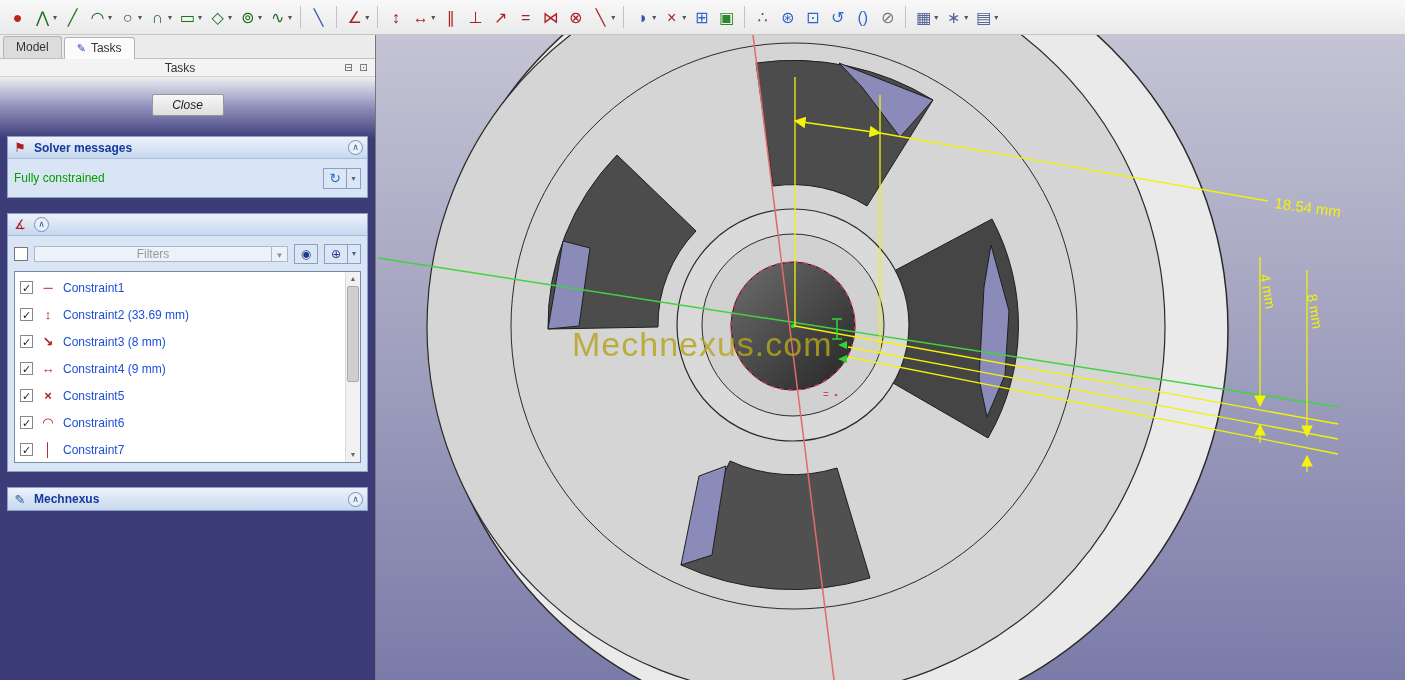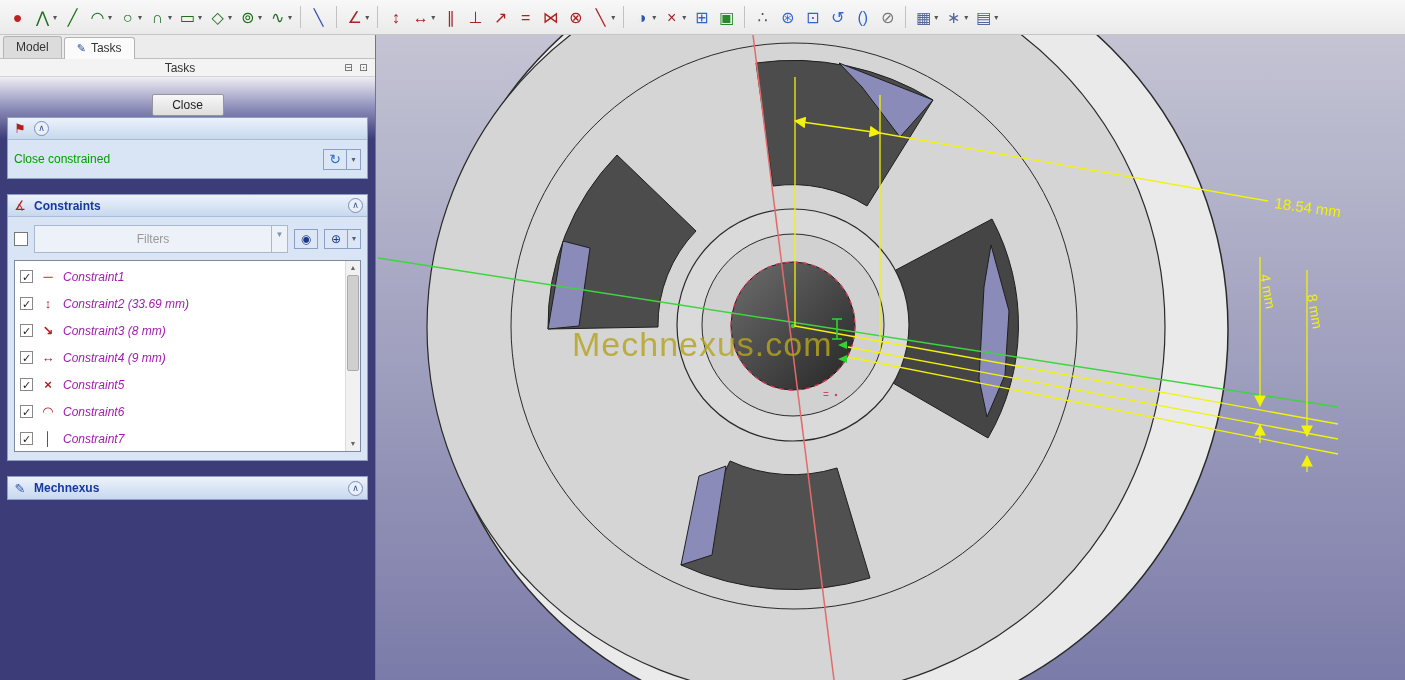--- a/index.html
+++ b/index.html
@@ -22,50 +22,50 @@
   .tab { padding:3px 12px 4px; border:1px solid #b3b3b3; border-bottom:none; border-radius:3px 3px 0 0; background:#dcdcdc; color:#333; display:flex; align-items:center; gap:5px; }
   .tab.active { background:#fbfbfb; position:relative; top:1px; }
   .tabicon { color:#2a4fb0; font-size:11px; }
 
   .paneltitle { height:18px; background:#f3f3f3; border-bottom:1px solid #d5d5d5; display:flex; align-items:center; padding:0 4px; }
   .paneltitle .ptext { flex:1; text-align:center; color:#333; }
   .winbtn { width:15px; text-align:center; color:#555; font-size:10px; }
 
   .panelbody { flex:1; background:linear-gradient(180deg,#eeeef3 0px,#9090bc 30px,#3c3c79 62px,#3c3c79 100%); padding-top:17px; display:flex; flex-direction:column; overflow:hidden; }
 
-  .closerow { display:flex; justify-content:center; margin-bottom:1px; }
+  .closerow { display:flex; justify-content:center; margin-bottom:20px;font-style:italic; }
   .btn-close { width:72px; height:22px; background:linear-gradient(#f7f7f7,#dedede); border:1px solid #969696; border-radius:2px; font-size:12px; text-align:center; line-height:20px; color:#222; }
 
   .section { margin:0 7px 15px; border:1px solid #8aa0c6; background:#d9e4f4; }
   .sec-head { height:22px; background:linear-gradient(#ecf2fb,#c7d8ee); border-bottom:1px solid #a9bdd9; display:flex; align-items:center; gap:6px; padding:0 4px; }
   .sec-icon { font-size:13px; width:16px; text-align:center; }
   .sec-title { flex:1; color:#16399e; font-weight:bold; }
   .collapse { width:15px; height:15px; border-radius:50%; border:1px solid #7b8eb2; background:#eaf0f9; color:#33508a; font-size:9px; line-height:13px; text-align:center; }
 
   .solver-body { display:flex; align-items:center; justify-content:space-between; padding:8px 6px; min-height:38px; }
   .solver-status { color:#00a000; }
   .refresh-group { display:flex; }
   .refresh-btn { width:24px; height:21px; border:1px solid #8aa0c6; background:#dce6f4; color:#2a6fd0; font-size:14px; text-align:center; line-height:19px; }
   .refresh-dd { width:14px; height:21px; border:1px solid #8aa0c6; border-left:none; background:#dce6f4; color:#4a638c; font-size:8px; text-align:center; line-height:19px; }
 
   .constraints-body { padding:8px 6px 8px; }
   .filterrow { display:flex; align-items:center; gap:6px; margin-bottom:7px; }
   .cb { width:14px; height:14px; background:#fff; border:1px solid #777; flex:0 0 14px; }
-  .combo { flex:1; height:28px; background:#edf1f8; border:1px solid #a9b8cf; color:#999; display:flex; align-items:center; }
+  .combo { flex:1; height:16px; background:#edf1f8; border:1px solid #a9b8cf; color:#999; display:flex; align-items:center; }
   .combo .ctext { flex:1; text-align:center; }
   .combo .cdd { width:16px; align-self:stretch; border-left:1px solid #a9b8cf; color:#8294ad; font-size:8px; text-align:center; line-height:18px; }
   .iconbtn { width:24px; height:20px; border:1px solid #8aa0c6; background:#dce6f4; color:#1a3a8a; font-size:12px; text-align:center; line-height:18px; }
   .iconbtn.dd2 { width:13px; font-size:8px; color:#4a638c; border-left:none; }
 
   .clist { background:#fff; border:1px solid #7c8ba3; height:192px; position:relative; overflow:hidden; }
   .clist ul { list-style:none; margin:0; padding:2px 16px 0 3px; }
   .citem { height:27px; display:flex; align-items:center; gap:7px; padding-left:2px; }
   .ccb { width:13px; height:13px; border:1px solid #888; background:#fff; color:#222; font-size:11px; line-height:12px; text-align:center; flex:0 0 13px; }
   .cicon { width:16px; text-align:center; color:#b02020; font-weight:bold; font-size:13px; }
-  .clabel { color:#a21caf;font-style:italic; }
+  .clabel { color:#1d4ed8; }
   .scrollbar { position:absolute; top:0; right:0; bottom:0; width:15px; background:#f1f1f1; border-left:1px solid #dcdcdc; }
   .sarrow { height:14px; color:#666; font-size:7px; text-align:center; line-height:14px; }
   .sarrow.down { position:absolute; bottom:0; left:0; right:0; }
   .sthumb { position:absolute; top:14px; left:1px; right:1px; height:96px; background:#cfcfcf; border:1px solid #ababab; border-radius:2px; }
 
   
   .viewport { flex:1; position:relative; min-width:0; }
   .viewport svg { display:block; width:100%; height:100%; }
 </style>
 </head>
@@ -223,35 +223,35 @@
 
       <div class="panelbody">
 
         <div class="closerow">
           <div class="btn-close">Close</div>
         </div>
 
         <div class="section">
           <div class="sec-head">
             <span class="sec-icon" style="color:#b02020">⚑</span>
+            <span class="sec-title">Solver messages</span>
             <span class="collapse">∧</span>
           </div>
           <div class="solver-body">
-            <span class="solver-status">Close constrained</span>
+            <span class="solver-status">Fully constrained</span>
             <span class="refresh-group">
               <span class="refresh-btn">↻</span>
               <span class="refresh-dd">▾</span>
             </span>
           </div>
         </div>
 
         <div class="section">
           <div class="sec-head">
             <span class="sec-icon" style="color:#b02020">∡</span>
-            <span class="sec-title">Constraints</span>
             <span class="collapse">∧</span>
           </div>
           <div class="constraints-body">
             <div class="filterrow">
               <span class="cb"></span>
               <span class="combo">
                 <span class="ctext">Filters</span>
                 <span class="cdd">▼</span>
               </span>
               <span class="iconbtn">◉</span>

